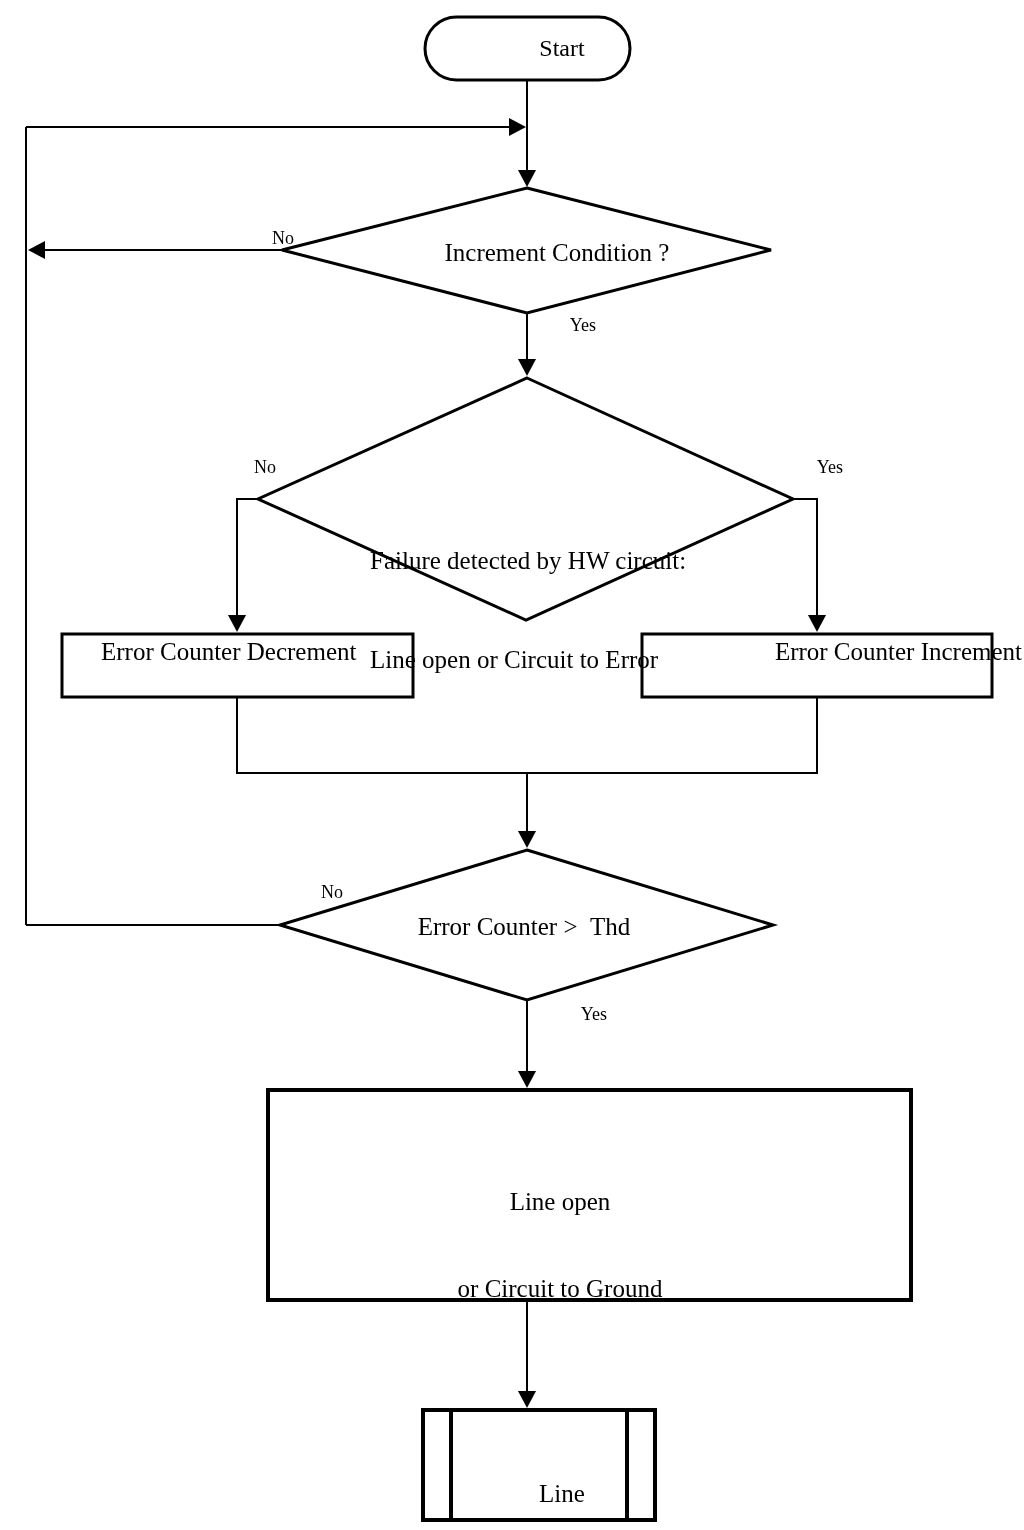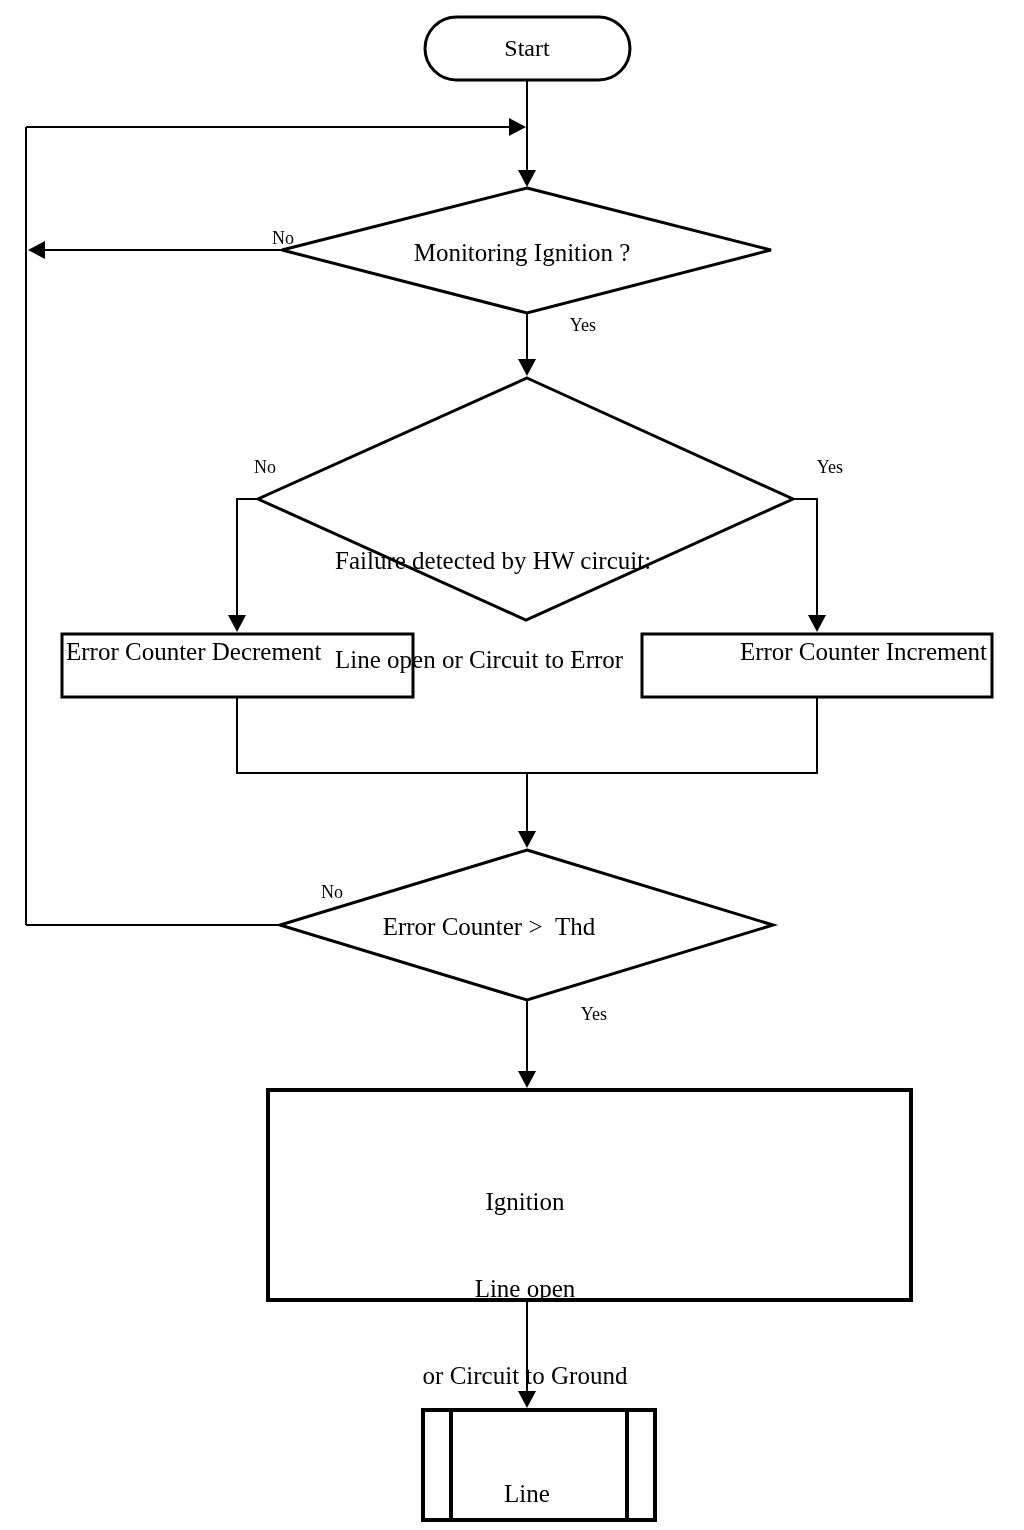--- a/index.html
+++ b/index.html
@@ -2,21 +2,21 @@
 <html><head>
 <meta charset="utf-8">
 <style>
   html,body{margin:0;padding:0;background:#ffffff;}
   .canvas{
     position:relative;width:1024px;height:1530px;background:#ffffff;
     font-family:"Liberation Serif","DejaVu Serif",serif;color:#000000;
     overflow:hidden;
   }
   .canvas svg{position:absolute;left:0;top:0;}
-  .lbl{position:absolute;white-space:pre;font-size:25px;line-height:30px;}
+  .lbl{position:absolute;white-space:pre;font-size:25px;line-height:30px;padding-left:35px;}
   .lbl.center{text-align:center;}
   .lbl.left{text-align:left;}
   .edge-lbl{position:absolute;width:60px;text-align:right;font-size:18px;line-height:30px;white-space:pre;}
   .block span{display:block;}
 </style>
 </head>
 <body>
 
 <div class="canvas">
 
@@ -62,35 +62,34 @@
       <polygon points="237,632 228,615 246,615"></polygon>
       <polygon points="817,632 808,615 826,615"></polygon>
       <polygon points="527,848 518,831 536,831"></polygon>
       <polygon points="527,1088 518,1071 536,1071"></polygon>
       <polygon points="527,1408 518,1391 536,1391"></polygon>
     </g>
   </svg>
 
   <div class="lbl center" style="left:427px;top:33px;width:200px;font-size:24px;">Start</div>
 
-  <div class="lbl center" style="left:322px;top:238px;width:400px;">Monitoring Ignition ?</div>
+  <div class="lbl center" style="left:322px;top:238px;width:400px;">Increment Condition ?</div>
 
   <div class="lbl left block" style="left:335px;top:478px;width:360px;line-height:33px;">
     <span>Failure detected by HW circuit:</span>
     <span>Line open or Circuit to Error</span>
   </div>
 
   <div class="lbl left" style="left:66px;top:637px;width:340px;">Error Counter Decrement</div>
 
   <div class="lbl left" style="left:657px;top:637px;width:330px;text-align:right;">Error Counter Increment</div>
 
   <div class="lbl center" style="left:339px;top:912px;width:300px;">Error Counter &gt; &nbsp;Thd</div>
 
   <div class="lbl center block" style="left:325px;top:1129px;width:400px;line-height:29px;">
-    <span>Ignition</span>
     <span>Line open</span>
     <span>or Circuit to Ground</span>
   </div>
 
   <div class="lbl center block" style="left:427px;top:1419px;width:200px;line-height:30px;">
     <span>Line</span>
     
   </div>
 
   <div class="edge-lbl" style="left:234px;top:223px;">No</div>

